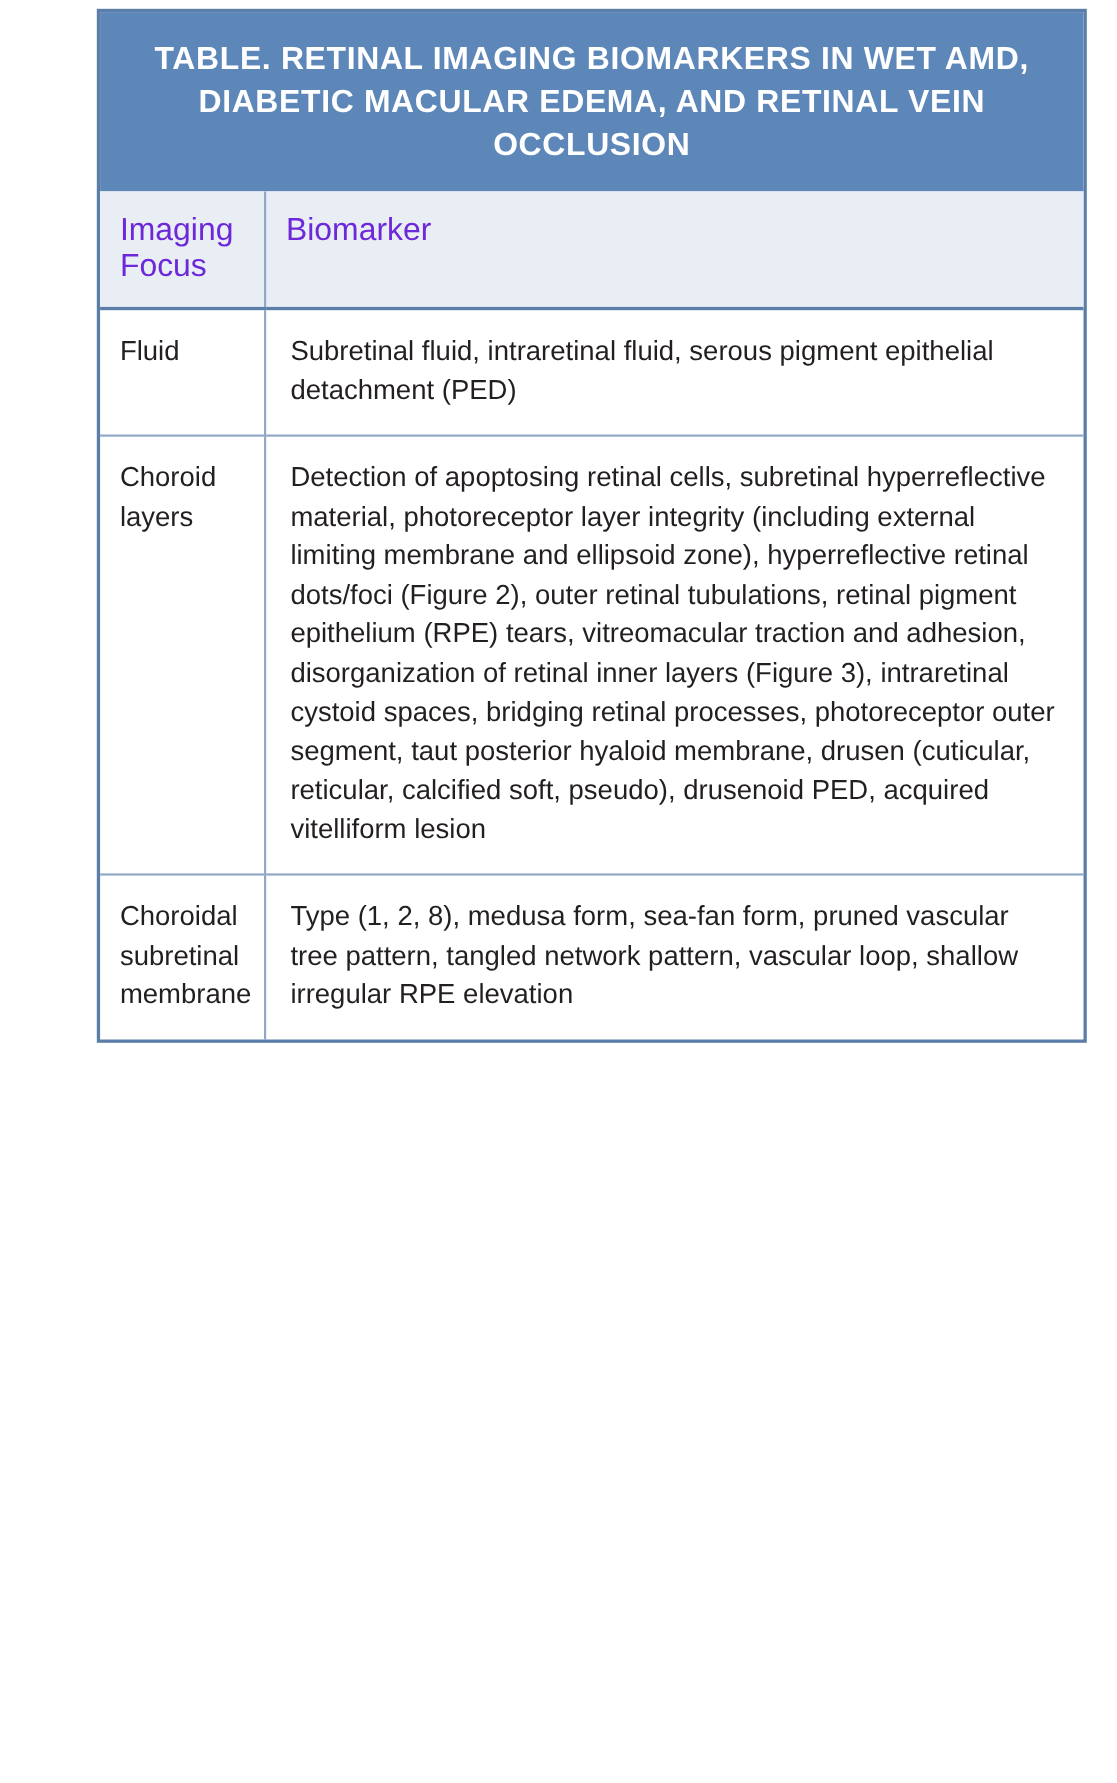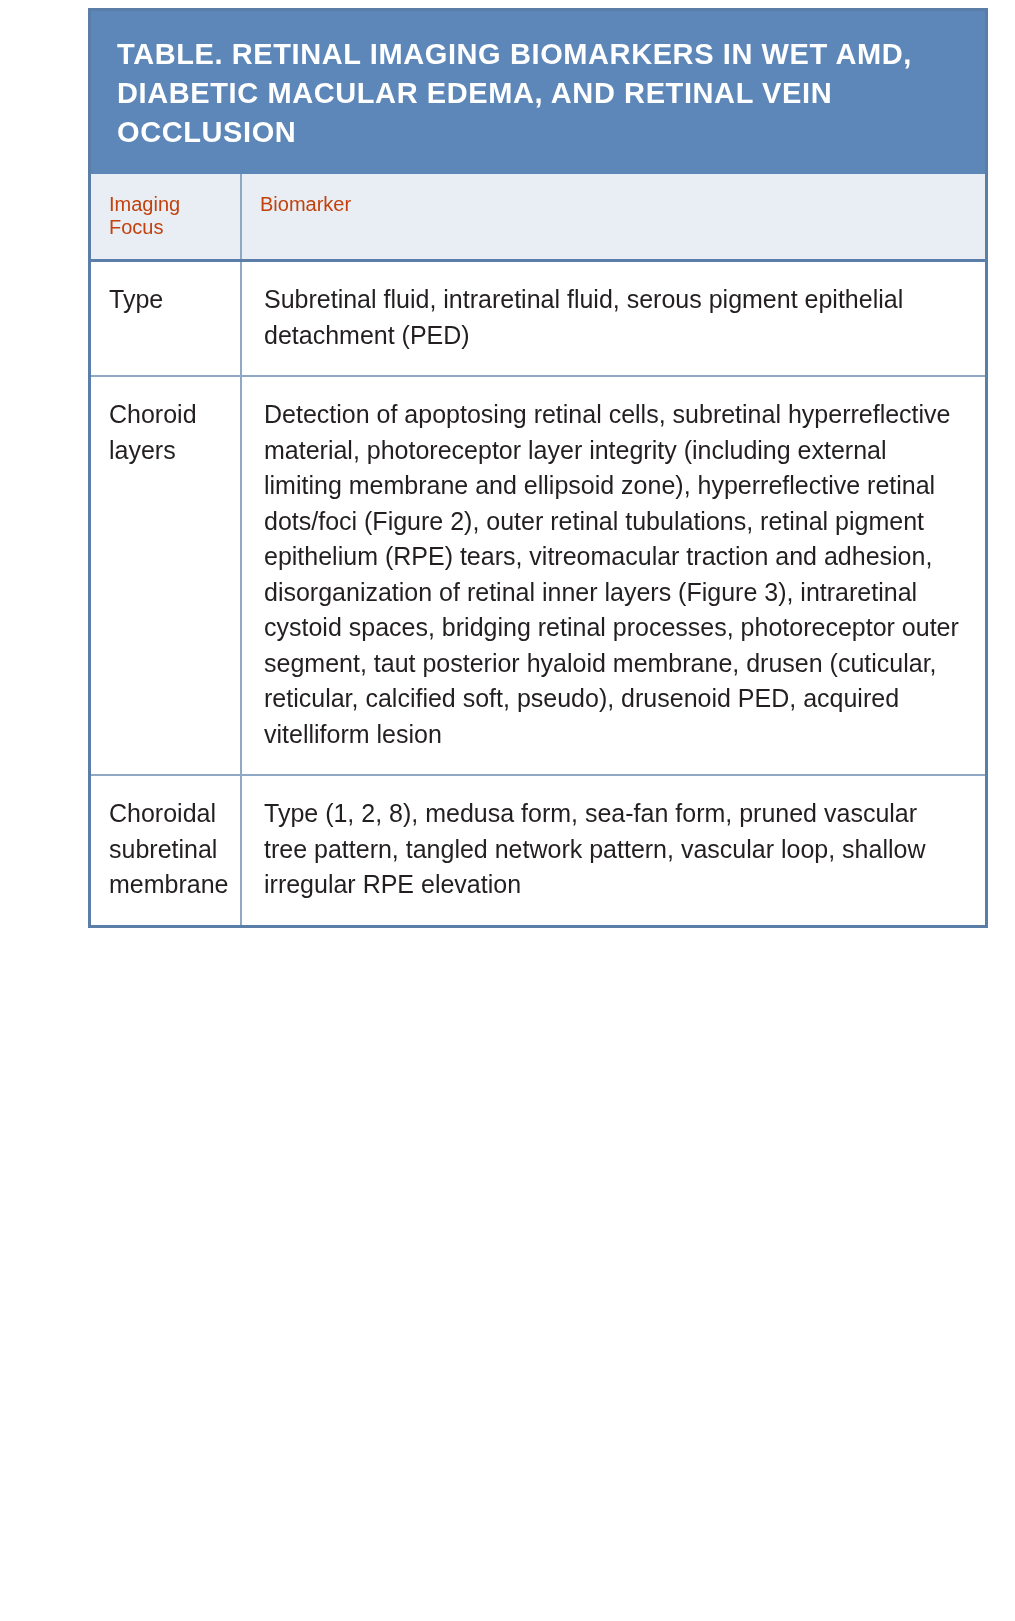--- a/index.html
+++ b/index.html
@@ -21,20 +21,21 @@
     top: 8px;
     width: 900px;
     box-sizing: border-box;
     border: 3px solid #5b7ea8;
     background: #ffffff;
   }
 
   .table-title {
     background: #5d87b8;
     color: #ffffff;
+    text-align: center;
     font-size: 29px;
     line-height: 1.35;
     letter-spacing: 0.6px;
     font-weight: bold;
     padding: 24px 26px 22px 26px;
     box-sizing: border-box;
     text-transform: uppercase;
   }
 
   table {
@@ -48,23 +49,23 @@
 
   th, td {
     vertical-align: top;
     text-align: left;
     padding: 20px 18px 22px 18px;
     box-sizing: border-box;
   }
 
   thead th {
     background: #e9eef4;
-    font-size: 20px;
+    font-size: 29px;
     font-weight: normal;
-    color: #c2410c;
+    color: #6d28d9;
     padding-top: 19px;
     padding-bottom: 20px;
     border-bottom: 3px solid #5b7ea8;
   }
   thead th.col-focus {
     border-right: 2px solid #8fa8c6;
   }
 
   tbody td {
     font-size: 25px;
@@ -96,21 +97,21 @@
       <col class="c2">
     </colgroup>
     <thead>
       <tr>
         <th class="col-focus">Imaging Focus</th>
         <th class="col-biomarker">Biomarker</th>
       </tr>
     </thead>
     <tbody>
       <tr>
-        <td class="col-focus">Type</td>
+        <td class="col-focus">Fluid</td>
         <td class="col-biomarker">Subretinal fluid, intraretinal fluid, serous pigment epithelial detachment (PED)</td>
       </tr>
       <tr>
         <td class="col-focus">Choroid layers</td>
         <td class="col-biomarker">Detection of apoptosing retinal cells, subretinal hyperreflective material, photoreceptor layer integrity (including external limiting membrane and ellipsoid zone), hyperreflective retinal dots/foci (Figure 2), outer retinal tubulations, retinal pigment epithelium (RPE) tears, vitreomacular traction and adhesion, disorganization of retinal inner layers (Figure 3), intraretinal cystoid spaces, bridging retinal processes, photoreceptor outer segment, taut posterior hyaloid membrane, drusen (cuticular, reticular, calcified soft, pseudo), drusenoid PED, acquired vitelliform lesion</td>
       </tr>
       <tr>
         <td class="col-focus">Choroidal subretinal membrane</td>
         <td class="col-biomarker">Type (1, 2, 8), medusa form, sea-fan form, pruned vascular tree pattern, tangled network pattern, vascular loop, shallow irregular RPE elevation</td>
       </tr>

